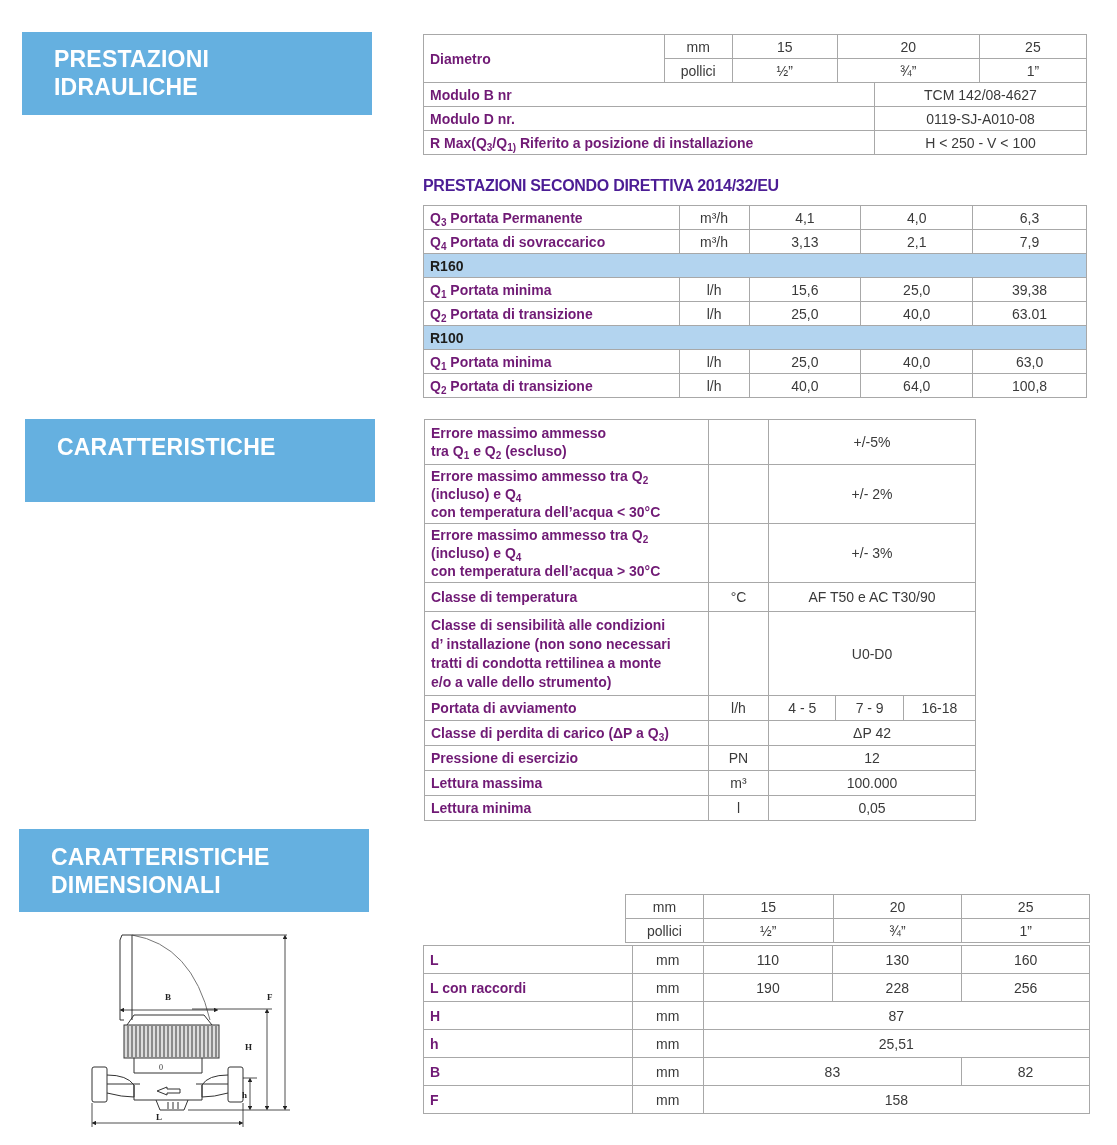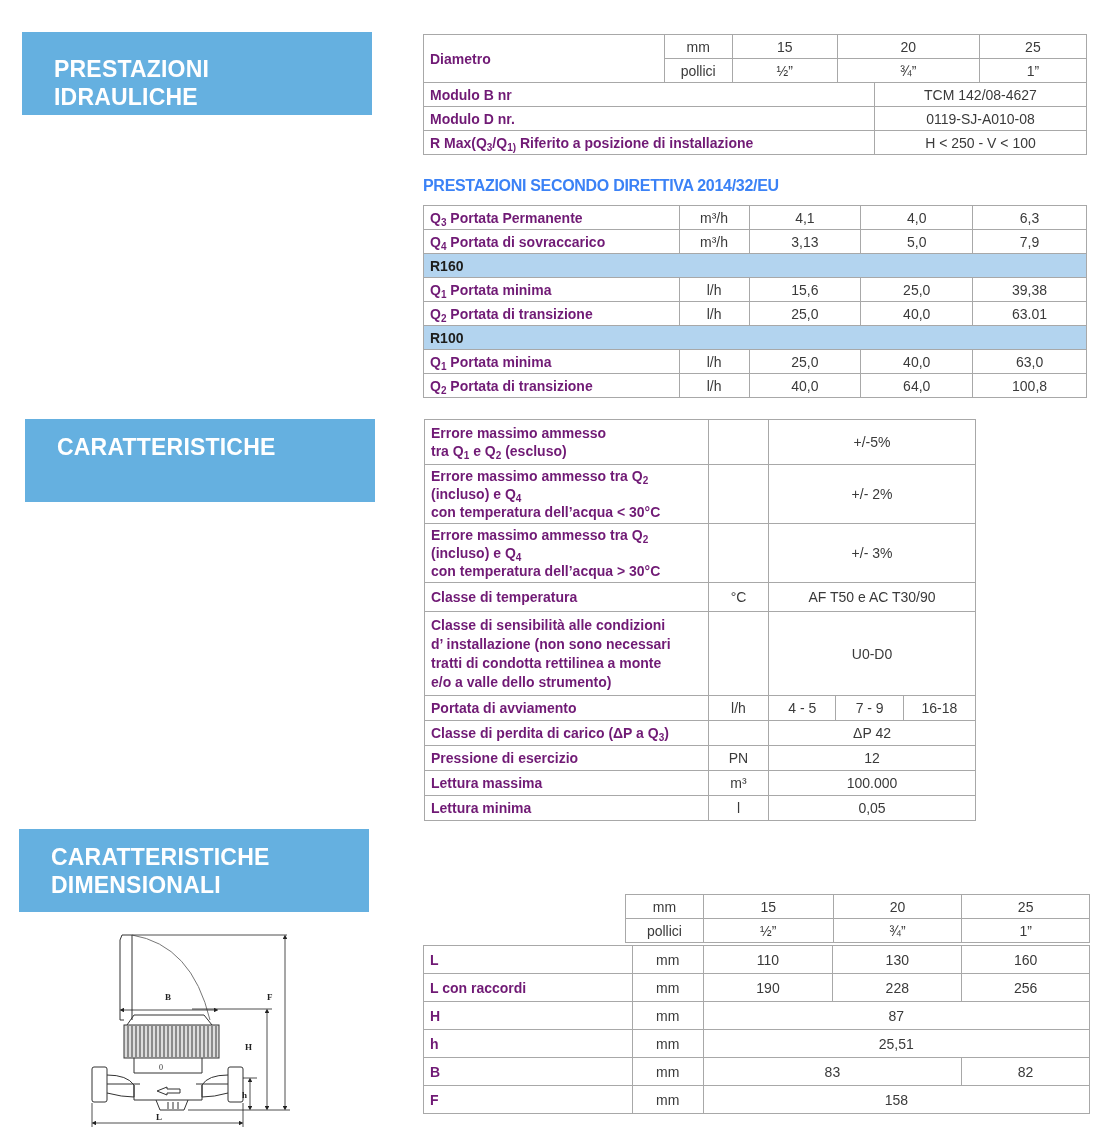--- a/index.html
+++ b/index.html
@@ -5,27 +5,27 @@
   html, body { margin:0; padding:0; background:#ffffff; }
   body { width:1117px; height:1145px; position:relative; font-family:"Liberation Sans", sans-serif; color:#1d1d1b; overflow:hidden; }
   .banner { position:absolute; background:#65b0e0; color:#ffffff; font-family:"Liberation Sans", sans-serif; font-weight:bold; font-size:23px; line-height:28px; box-sizing:border-box; }
   .banner .line { display:block; letter-spacing:0.2px; }
   table { border-collapse:collapse; position:absolute; font-size:14px; }
   td { border:1px solid #a8a8a8; padding:0 6px; height:24px; box-sizing:border-box; }
   td.lbl { font-weight:bold; text-align:left; color:#701a75; }
   td.val { text-align:center; color:#3a3a3a; font-weight:normal; }
   td.sect { background:#b3d4ef; font-weight:bold; text-align:left; }
   sub { font-size:10px; vertical-align:-3px; line-height:0; }
-  .subhead { position:absolute; color:#3b82f6; font-weight:bold; font-size:16px; letter-spacing:-0.3px; }
+  .subhead { position:absolute; color:#4c1d95; font-weight:bold; font-size:16px; letter-spacing:-0.3px; }
   .diagram { position:absolute; left:62px; top:925px; width:250px; height:205px; }
 </style>
 </head>
 <body>
 
-<div class="banner" style="left:22px;top:32px;width:350px;height:83px;padding:23px 0 0 32px;">
+<div class="banner" style="left:22px;top:32px;width:350px;height:83px;padding:13px 0 0 32px;">
   <span class="line">PRESTAZIONI</span>
   <span class="line">IDRAULICHE</span>
 </div>
 <div class="banner" style="left:25px;top:419px;width:350px;height:83px;padding:14px 0 0 32px;">
   <span class="line">CARATTERISTICHE</span>
 </div>
 <div class="banner" style="left:19px;top:829px;width:350px;height:83px;padding:14px 0 0 32px;">
   <span class="line">CARATTERISTICHE</span>
   <span class="line">DIMENSIONALI</span>
 </div>
@@ -84,21 +84,21 @@
     <td class="lbl"><span>Q</span><sub>3</sub><span> Portata Permanente</span></td>
     <td class="val">m³/h</td>
     <td class="val">4,1</td>
     <td class="val">4,0</td>
     <td class="val">6,3</td>
   </tr>
   <tr>
     <td class="lbl"><span>Q</span><sub>4</sub><span>  Portata di sovraccarico</span></td>
     <td class="val">m³/h</td>
     <td class="val">3,13</td>
-    <td class="val">5,0</td>
+    <td class="val">2,1</td>
     <td class="val">7,9</td>
   </tr>
   <tr>
     <td class="sect" colspan="5">R160</td>
   </tr>
   <tr>
     <td class="lbl"><span>Q</span><sub>1</sub><span>  Portata minima</span></td>
     <td class="val">l/h</td>
     <td class="val">15,6</td>
     <td class="val">25,0</td>

